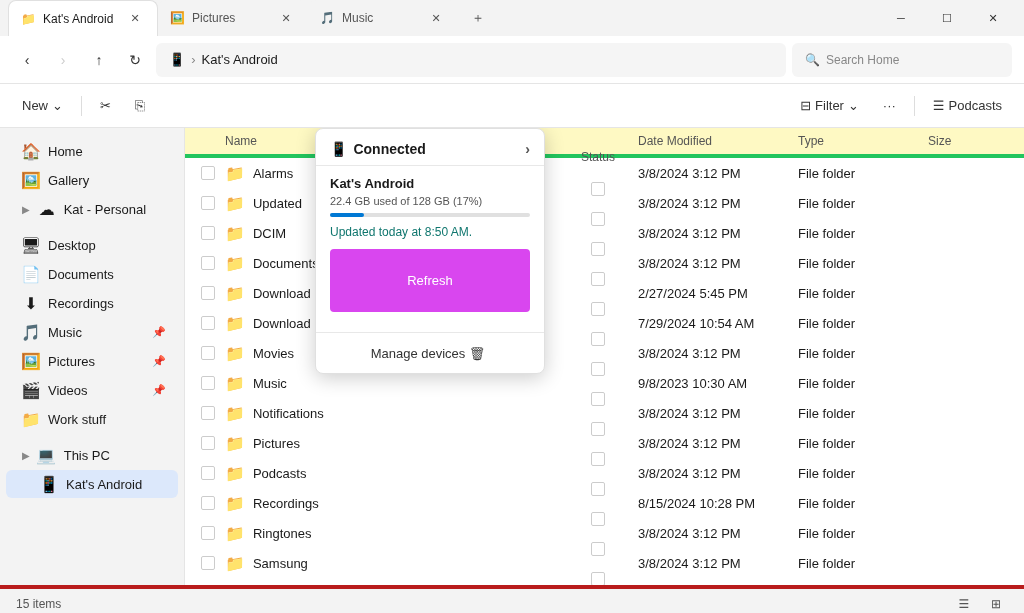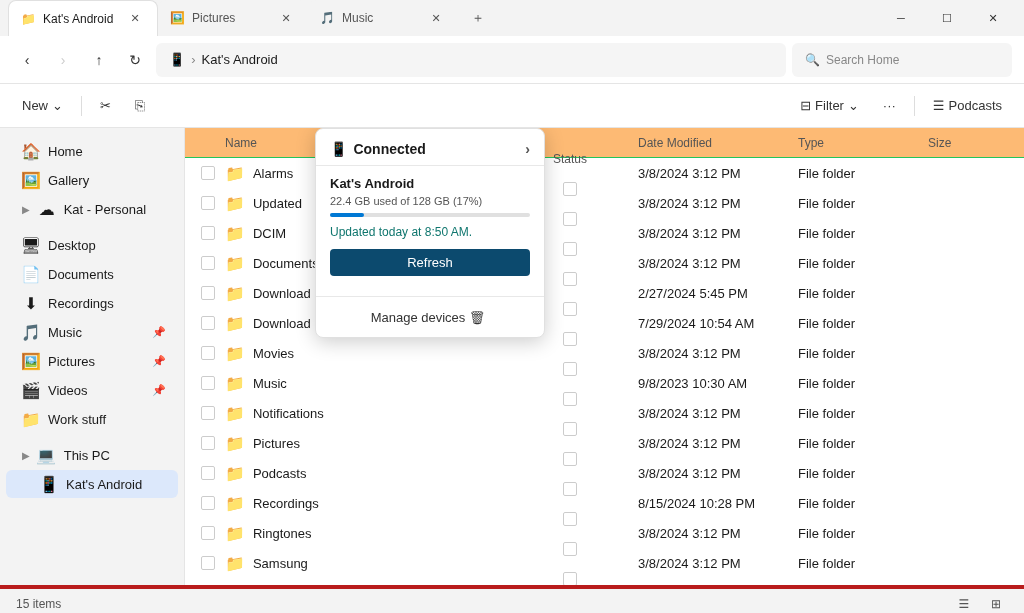--- a/index.html
+++ b/index.html
@@ -65,27 +65,27 @@
       display: flex; align-items: center; gap: 8px; padding: 5px 12px 5px 16px;
       cursor: pointer; border-radius: 6px; margin: 1px 6px; font-size: 13px; color: #1a1a1a;
     }
     .sidebar-item.active { background: #dce8fb; }
     .sidebar-icon { width: 18px; height: 18px; display: flex; align-items: center; justify-content: center; font-size: 16px; }
     .sidebar-expand { margin-left: auto; font-size: 11px; color: #666; }
 
     
     .file-area { flex: 1; background: white; overflow: hidden; position: relative; }
     .file-header {
-      display: flex; align-items: center; padding: 4px 16px; background: #fdba74;
-      border-bottom: 1px solid #22c55e; font-size: 12px; color: #555; height: 30px;
+      display: flex; align-items: center; padding: 4px 16px; background: #fef9c3;
+      border-bottom: 4px solid #22c55e; font-size: 12px; color: #555; height: 30px;
     }
     .col-check { width: 24px; }
     .col-name { flex: 1; }
     .col-status { width: 80px; margin-top: 32px; }
-    .col-date { width: 160px; margin-left: 28px; }
+    .col-date { width: 160px; }
     .col-type { width: 130px; }
     .col-size { width: 80px; }
     .file-rows { overflow-y: auto; height: calc(100% - 30px); }
     .file-row {
       display: flex; align-items: center; padding: 3px 16px; height: 30px;
       cursor: pointer; font-size: 13px;
     }
     .file-row-name { display: flex; align-items: center; gap: 8px; flex: 1; }
     .folder-icon { font-size: 16px; color: #f0b429; }
     .col-status { width: 80px; display: flex; align-items: center; justify-content: center; }
@@ -101,22 +101,22 @@
       font-size: 14px; font-weight: 600;
     }
     .popup-body { padding: 10px 14px; }
     .storage-bar-bg { background: #e0e0e0; height: 4px; border-radius: 2px; margin: 6px 0 8px; }
     .storage-bar-fill { background: #0078d4; height: 4px; border-radius: 2px; width: 17%; }
     .popup-status { font-size: 12px; color: #0f766e; margin-bottom: 10px; }
     .popup-refresh {
       display: flex; justify-content: center; margin: 0 0 10px;
     }
     .refresh-btn {
-      background: #0c4a6e; color: white; border: none; border-radius: 4px;
-      padding: 6px 24px; font-size: 13px; cursor: pointer; width: 100%;
+      background: #d946ef; color: white; border: none; border-radius: 4px;
+      padding: 24px 24px; font-size: 13px; cursor: pointer; width: 100%;
     }
     .popup-footer {
       display: flex; align-items: center; justify-content: center;
       padding: 8px 14px; border-top: 1px solid #e8e8e8; font-size: 13px; color: #333;
     }
     .manage-icon { width: 24px; height: 24px; display: flex; align-items: center; justify-content: center; border-radius: 4px; cursor: pointer; }
 
     
     .status-bar {
       display: flex; align-items: center; height: 34px; padding: 0 16px;

